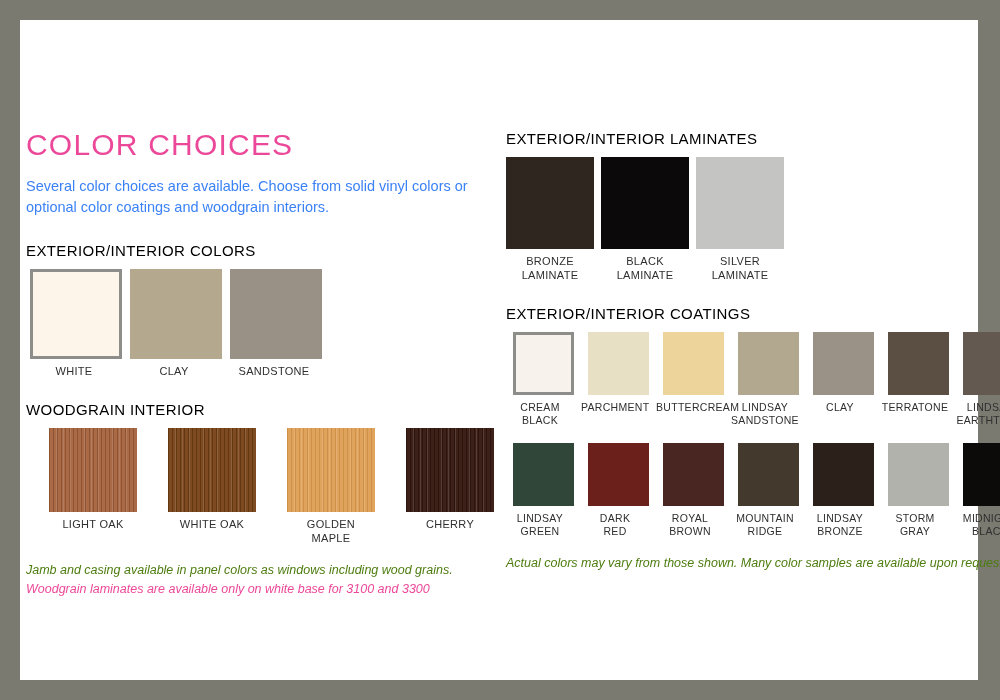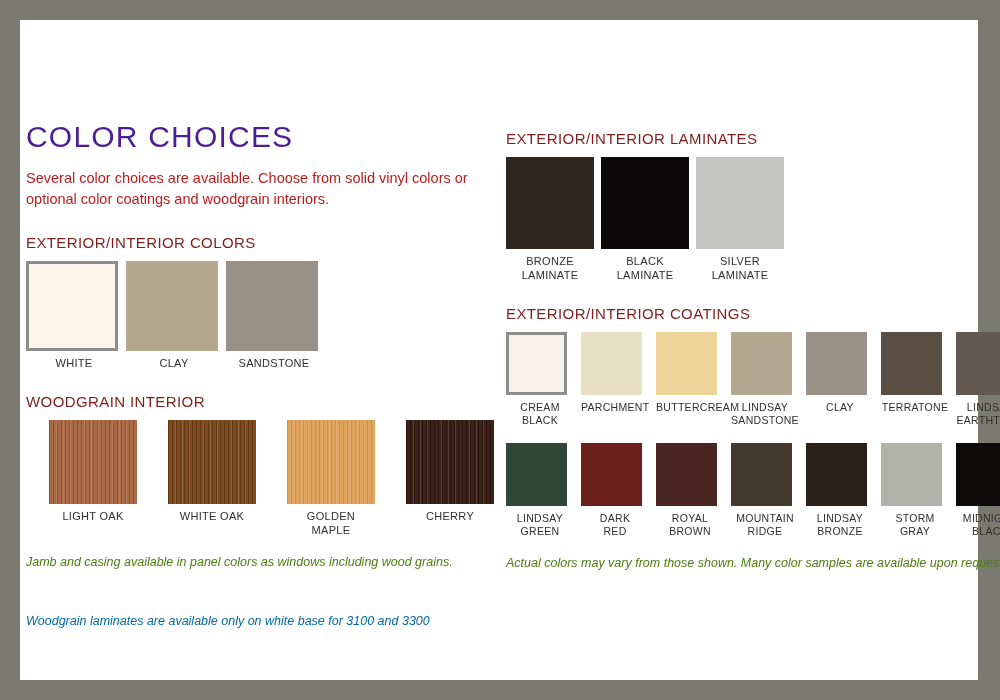--- a/index.html
+++ b/index.html
@@ -38,49 +38,49 @@
   .col-right {
     position: absolute;
     left: 486px;
     top: 110px;
     width: 470px;
   }
   
   .page-title {
     font-size: 30px;
     letter-spacing: 1.2px;
-    color: #4c1d95;
+    color: #ec4899;
     font-weight: 400;
-    margin: 0 0 14px 0;
+    margin: 8px 0 14px 0;
     white-space: nowrap;
   }
   .intro {
     font-size: 14.5px;
     line-height: 1.45;
-    color: #b91c1c;
+    color: #3b82f6;
     margin: 0 0 24px 0;
     max-width: 450px;
   }
   .section-heading {
     font-size: 15px;
-    color: #7f1d1d;
+    color: #000000;
     letter-spacing: 0.4px;
     margin: 0 0 10px 0;
     white-space: nowrap;
     font-weight: 400;
   }
   
   .swatch-row {
     display: flex;
     align-items: flex-start;
   }
   .swatch-item {
     display: flex;
     flex-direction: column;
-    align-items: flex-start;
+    align-items: flex-end;
   }
   .swatch-chip {
     display: block;
     box-sizing: border-box;
   }
   .swatch-chip.bordered {
     border: 3px solid #8d8d8a;
   }
   .swatch-label {
     font-size: 11px;
@@ -110,21 +110,21 @@
 
   
   .footnote {
     font-size: 12.5px;
     font-style: italic;
     color: #4d7c0f;
     line-height: 1.5;
     margin: 0;
     white-space: nowrap;
   }
-  .footnote.blue { color: #0369a1; margin-top: 40px; }
+  .footnote.blue { color: #ec4899; }
 
   .gap-sm { height: 16px; }
   .gap-md { height: 22px; }
 </style>
 </head>
 <body>
 
 <div id="page">
   <div class="content">
 

